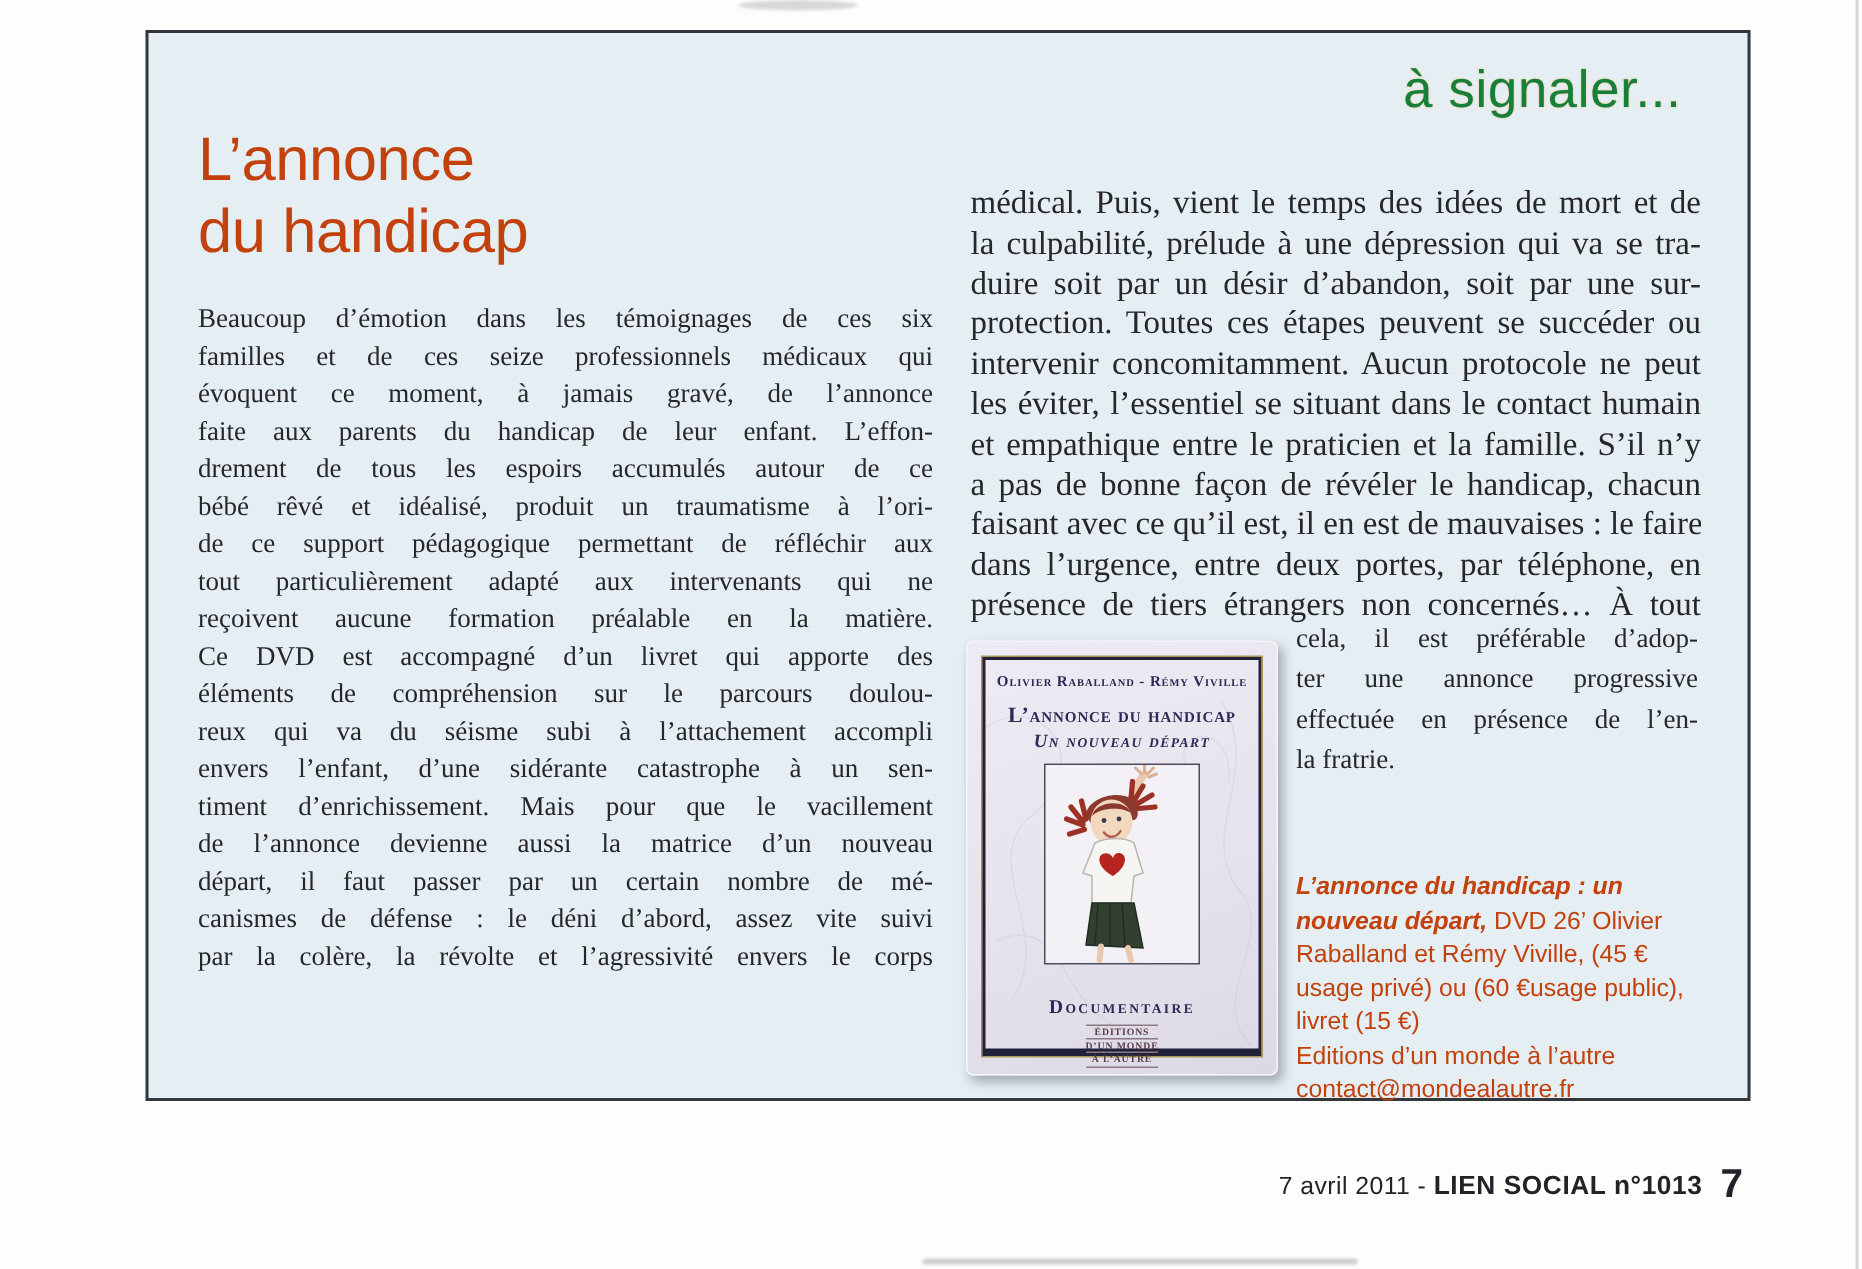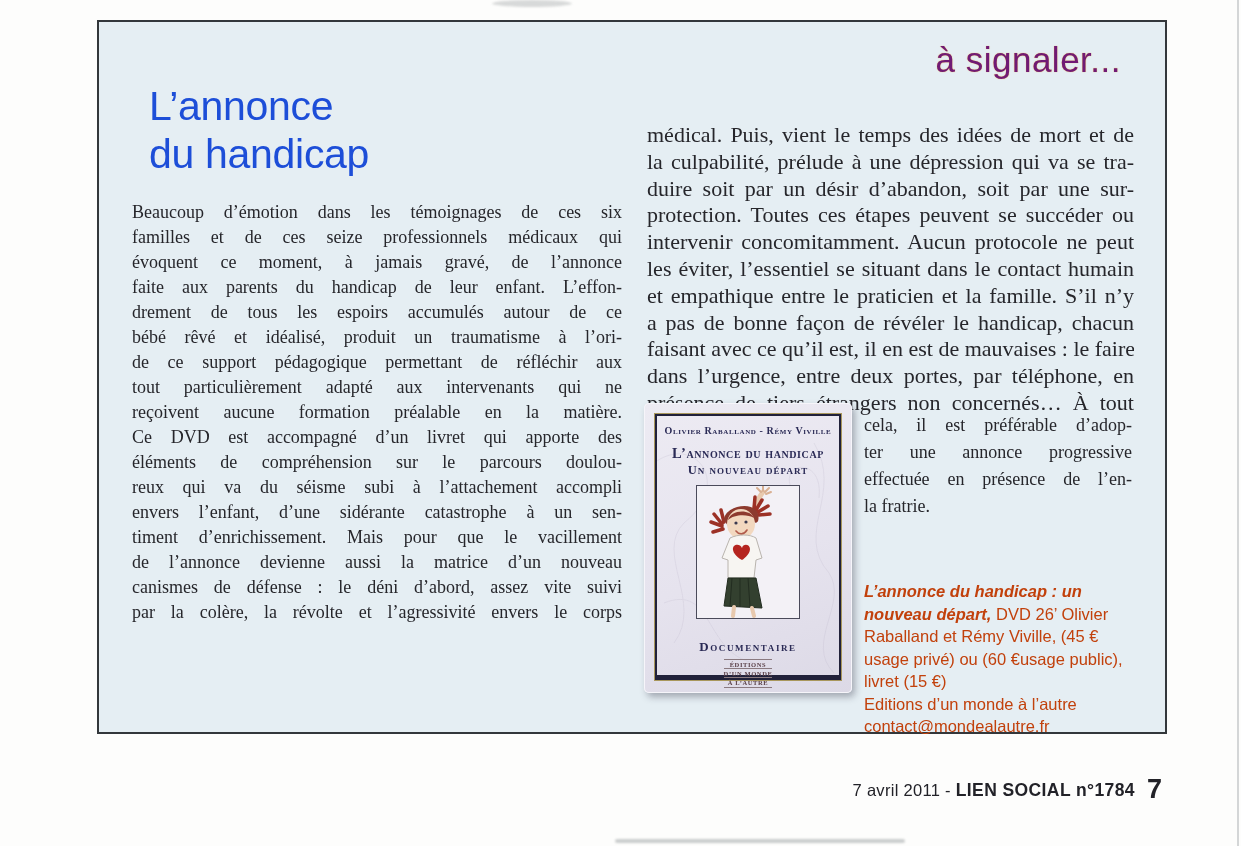--- a/index.html
+++ b/index.html
@@ -27,38 +27,38 @@
   }
   
   .panel {
     position: absolute; left: 97px; top: 20px; width: 1070px; height: 714px;
     background: #e5eef3;
     border: 2px solid #33373b;
   }
   .section-label {
     position: absolute; top: 18px; right: 44px;
     font-size: 35px; letter-spacing: .5px;
-    color: #701a75;
+    color: #15803d;
     text-shadow: 0 0 1px #f0a93c;
   }
   .title {
-    position: absolute; left: 50px; top: 60px;
+    position: absolute; left: 33px; top: 60px;
     font-size: 41px; line-height: 48px; font-weight: normal;
-    color: #1d4ed8; letter-spacing: -.3px;
+    color: #c2410c; letter-spacing: -.3px;
   }
   
   .jcol { font-family: "Liberation Serif", serif; color: #26262b; position: absolute; }
   .jcol .tl { text-align: justify; text-align-last: justify; overflow: hidden; white-space: nowrap; }
   .jcol[data-last-left] .tl.tl-last { text-align-last: left; }
   .col-left   { left: 33px;  top: 178px; width: 490px; font-size: 18px; line-height: 25px; }
   .col-right1 { left: 548px; top: 100px; width: 487px; font-size: 22px; line-height: 26.8px; }
   .col-right2 { left: 765px; top: 390px; width: 268px; font-size: 18px; line-height: 27px; }
   
   .cover {
-    position: absolute; left: 545px; top: 381px; width: 208px; height: 290px;
+    position: absolute; left: 545px; top: 405px; width: 208px; height: 290px;
     background: linear-gradient(160deg, #edebf3 0%, #e6e3ee 55%, #dcd9e6 100%);
     border-radius: 5px;
     box-shadow: 3px 4px 7px rgba(40,40,60,.35), inset 0 0 0 1px #f6f5fa;
     overflow: hidden;
   }
   .cover .sketch { position: absolute; left: 0; top: 0; opacity: .5; }
   .cover-frame {
     position: absolute; left: 11px; top: 11px; right: 11px; bottom: 13px;
     border: 2px solid #21213a; border-bottom-width: 5px;
     box-shadow: 0 0 0 1px #a9975c;
@@ -69,21 +69,21 @@
   .cov-authors {
     font-size: 10px; font-weight: bold; font-variant: small-caps;
     letter-spacing: .6px; white-space: nowrap;
   }
   .cov-rule { width: 86%; height: 1px; background: #2a2a55; margin: 4px 0 5px; }
   .cov-title {
     font-size: 14.5px; font-weight: bold; font-variant: small-caps;
     letter-spacing: .6px; white-space: nowrap;
   }
   .cov-sub {
-    font-size: 12.5px; font-weight: bold; font-variant: small-caps;
+    font-size: 12.5px; font-weight: bold; font-style: italic; font-variant: small-caps;
     letter-spacing: 1px; margin-top: 1px;
   }
   .cov-illus {
     width: 104px; height: 136px; margin-top: 7px;
     border: 1px solid #4a4a5a; background: #f3f1f6;
     display: flex; align-items: center; justify-content: center;
     position: relative; z-index: 2;
   }
   .cov-genre {
     font-size: 13px; font-weight: bold; font-variant: small-caps;
@@ -138,20 +138,21 @@
         <div class="tl">bébé rêvé et idéalisé, produit un traumatisme à l’ori-</div>
         <div class="tl">de ce support pédagogique permettant de réfléchir aux</div>
         <div class="tl">tout particulièrement adapté aux intervenants qui ne</div>
         <div class="tl">reçoivent aucune formation préalable en la matière.</div>
         <div class="tl">Ce DVD est accompagné d’un livret qui apporte des</div>
         <div class="tl">éléments de compréhension sur le parcours doulou-</div>
         <div class="tl">reux qui va du séisme subi à l’attachement accompli</div>
         <div class="tl">envers l’enfant, d’une sidérante catastrophe à un sen-</div>
         <div class="tl">timent d’enrichissement. Mais pour que le vacillement</div>
         <div class="tl">de l’annonce devienne aussi la matrice d’un nouveau</div>
+        <div class="tl">départ, il faut passer par un certain nombre de mé-</div>
         <div class="tl">canismes de défense : le déni d’abord, assez vite suivi</div>
         <div class="tl tl-last">par la colère, la révolte et l’agressivité envers le corps</div>
       </div>
 
     <div class="jcol col-right1">
         <div class="tl">médical. Puis, vient le temps des idées de mort et de</div>
         <div class="tl">la culpabilité, prélude à une dépression qui va se tra-</div>
         <div class="tl">duire soit par un désir d’abandon, soit par une sur-</div>
         <div class="tl">protection. Toutes ces étapes peuvent se succéder ou</div>
         <div class="tl">intervenir concomitamment. Aucun protocole ne peut</div>
@@ -224,16 +225,16 @@
 
     <div class="caption">
       <span class="cap-bi">L’annonce du handicap : un nouveau départ,</span><span> DVD 26’ Olivier Raballand et Rémy Viville, (45 € usage privé) ou (60 €usage public), livret (15 €)</span>
       <div>Editions d’un monde à l’autre</div>
       <div>contact@mondealautre.fr</div>
     </div>
 
   </div>
 
   <div class="footer">
-    <span class="f-date">7 avril 2011 - </span><span class="f-mag">LIEN SOCIAL n°1784</span><span class="f-page">7</span>
+    <span class="f-date">7 avril 2011 - </span><span class="f-mag">LIEN SOCIAL n°1013</span><span class="f-page">7</span>
   </div>
 
 </div>
 
 </body></html>

